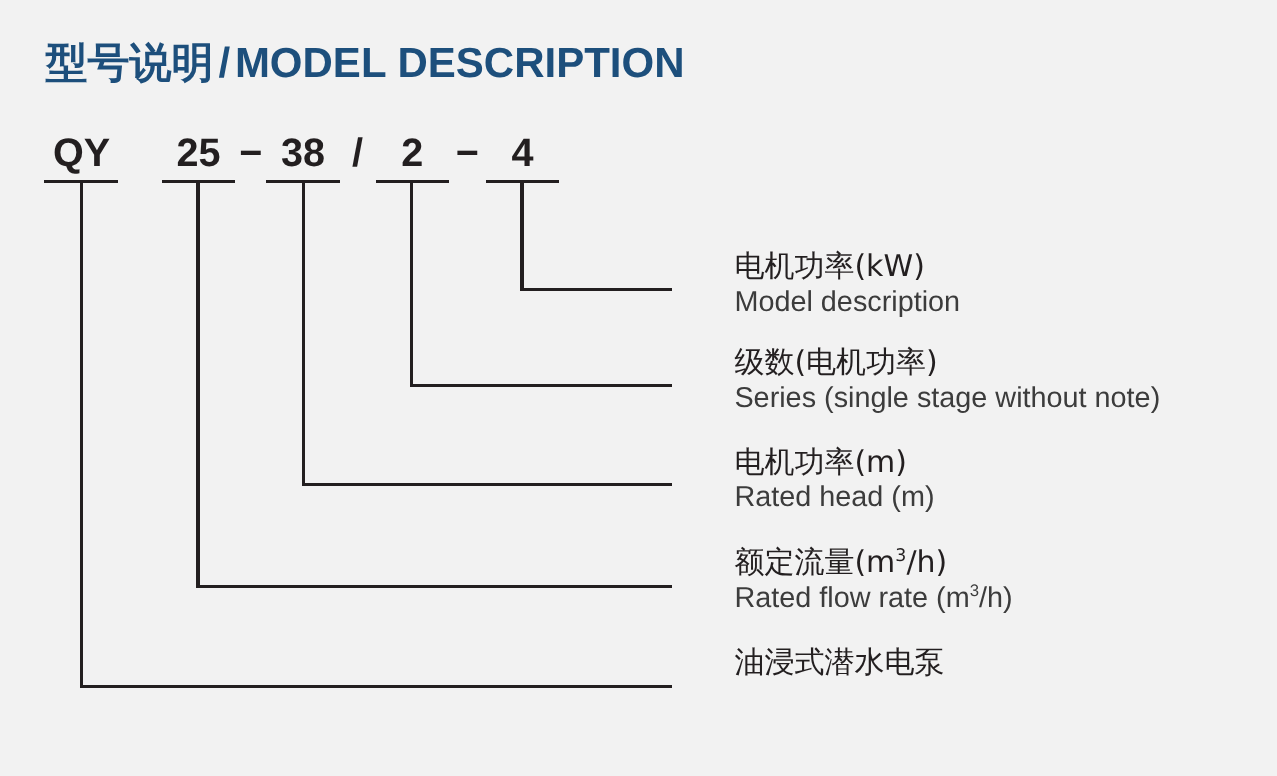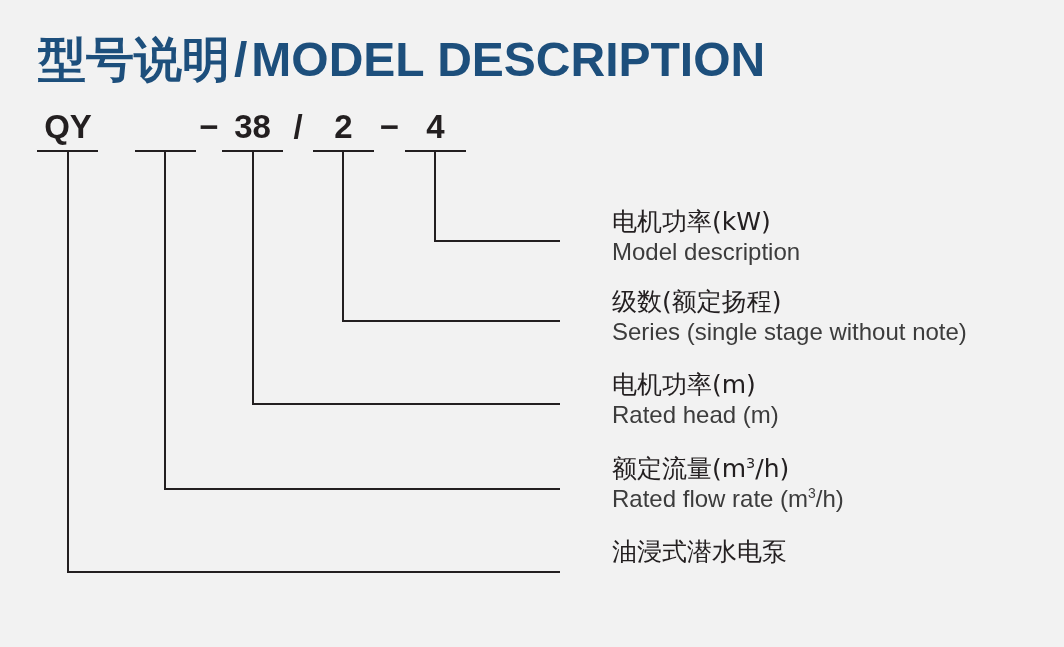--- a/index.html
+++ b/index.html
@@ -18,21 +18,21 @@
     width: 1064px;
     height: 647px;
     background: #f2f2f2;
   }
 
   
   .title {
     position: absolute;
     left: 38px;
     top: 35px;
-    font-size: 48px;
+    font-size: 35px;
     font-weight: bold;
     color: #1d4f7c;
     letter-spacing: 0px;
     white-space: nowrap;
     line-height: 1;
   }
   .title .cn { font-family: "DejaVu Sans", sans-serif; }
   .title .sep { padding: 0 4px; }
 
   
@@ -108,20 +108,21 @@
 <body>
 
 <div id="page">
 
   <div class="title">
     <span class="cn">型号说明</span><span class="sep">/</span><span class="en">MODEL DESCRIPTION</span>
   </div>
 
   <div class="code">
     <span class="tok-qy">QY</span>
+    <span class="tok-25">25</span>
     <span class="tok-d1">−</span>
     <span class="tok-38">38</span>
     <span class="tok-sl">/</span>
     <span class="tok-2">2</span>
     <span class="tok-d2">−</span>
     <span class="tok-4">4</span>
   </div>
 
   <svg id="leaders" viewBox="0 0 1064 647">
     <g stroke="#231f20" stroke-width="2.6" fill="none" shape-rendering="crispEdges">
@@ -142,21 +143,21 @@
       <path d="M68,151 L68,572 L560,572"></path>
     </g>
   </svg>
 
   <div class="label lbl-0">
     <span class="cn">电机功率(kW)</span>
     <span class="en">Model description</span>
   </div>
 
   <div class="label lbl-1">
-    <span class="cn">级数(额定扬程)</span>
+    <span class="cn">级数(电机功率)</span>
     <span class="en">Series (single stage without note)</span>
   </div>
 
   <div class="label lbl-2">
     <span class="cn">电机功率(m)</span>
     <span class="en">Rated head (m)</span>
   </div>
 
   <div class="label lbl-3">
     <span class="cn"><span>额定流量(m</span><sup>3</sup><span>/h)</span></span>

